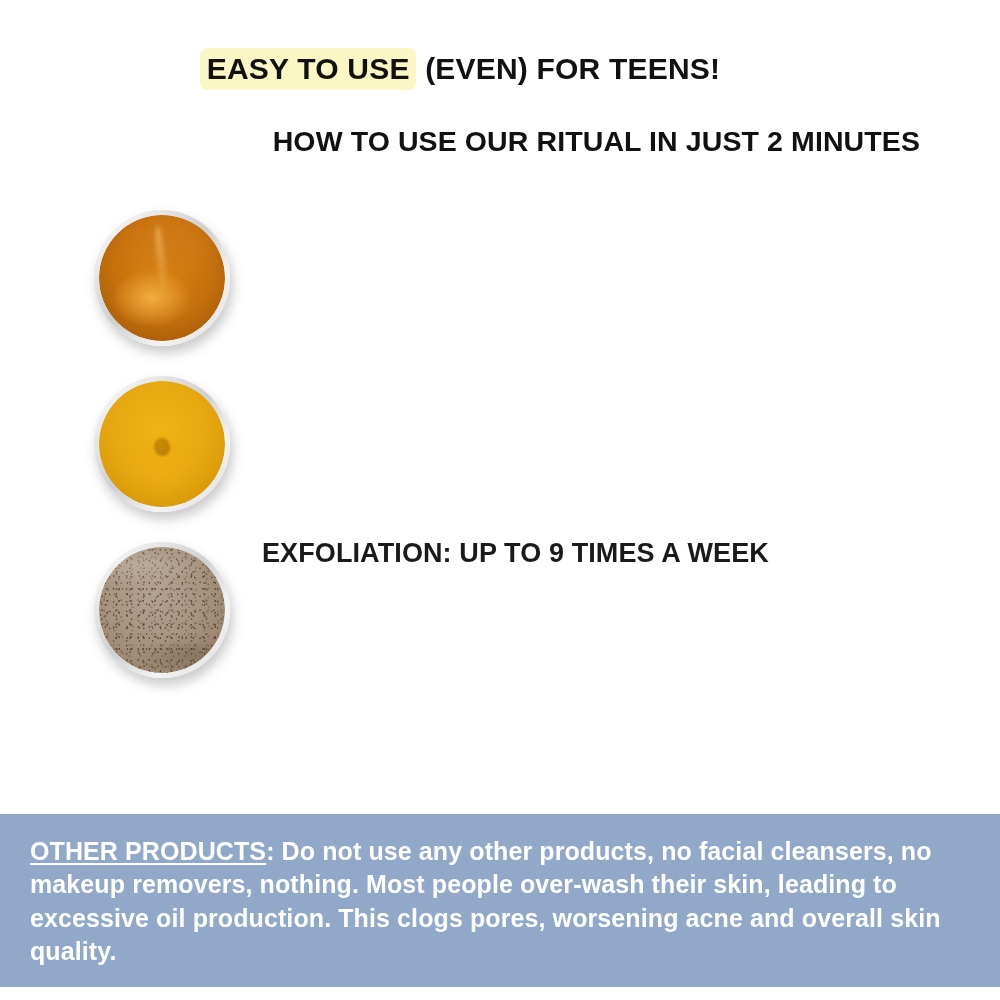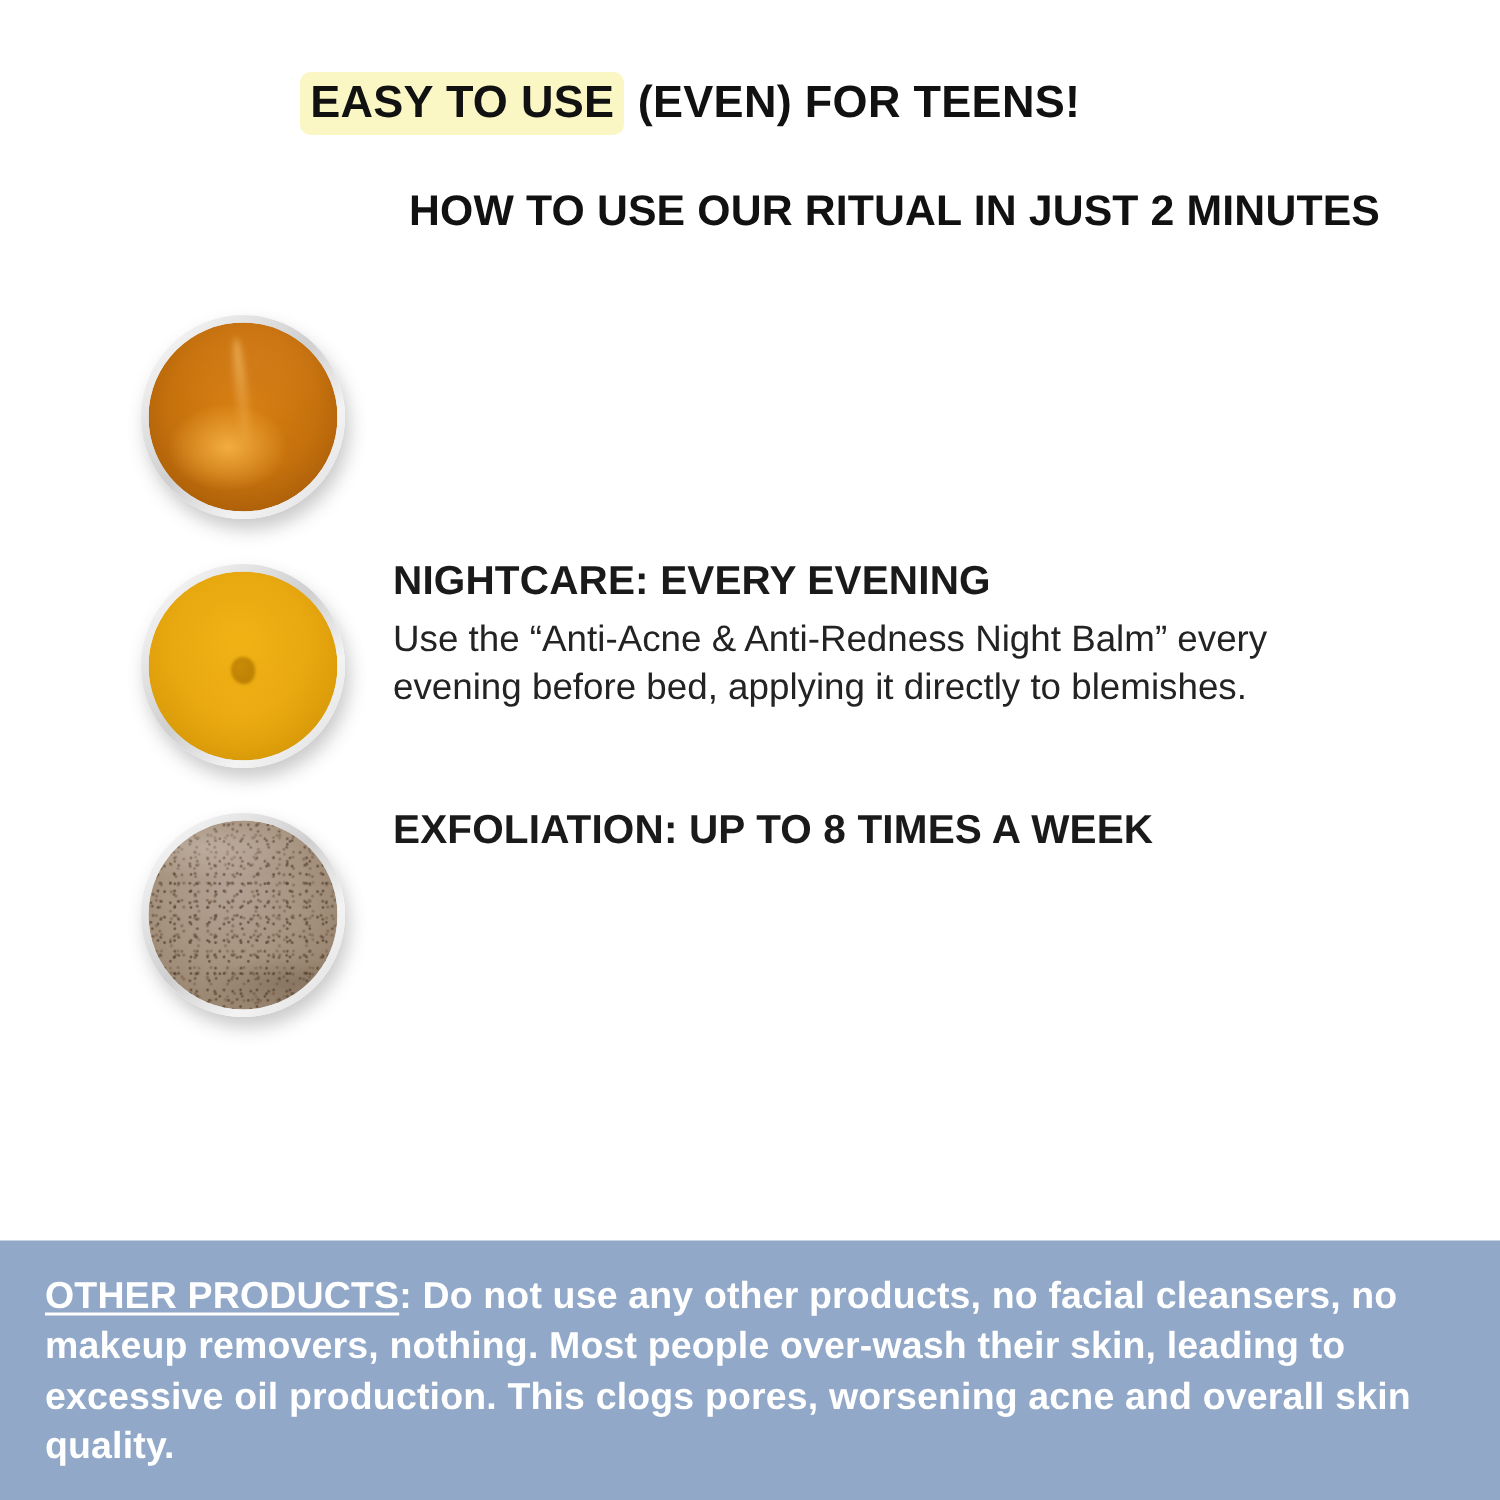--- a/index.html
+++ b/index.html
@@ -204,21 +204,21 @@
 
   
   .footer {
     background: #91A8C8;
     width: 1000px;
     height: 173px;
     box-sizing: border-box;
     padding: 21px 34px 16px 30px;
     position: absolute;
     left: 0;
-    bottom: 0;
+    bottom: 13px;
   }
   .footer-text {
     color: #ffffff;
     font-size: 25px;
     line-height: 1.33;
     font-weight: 600;
     letter-spacing: 0.1px;
     margin: 0;
   }
   .footer-label {
@@ -254,37 +254,33 @@
 
     <div class="step">
       <div class="jar-cell">
         <div class="jar">
           <div class="rim"></div>
           <div class="inner">
             <div class="balm-night"></div>
           </div>
         </div>
       </div>
-      <div class="step-body">
-        <h3 class="step-title">NIGHTCARE: EVERY EVENING</h3>
-        <p class="step-text">Use the “Anti-Acne &amp; Anti-Redness Night Balm” every evening before bed, applying it directly to blemishes.</p>
-      </div>
     </div>
 
     <div class="step">
       <div class="jar-cell">
         <div class="jar">
           <div class="rim"></div>
           <div class="inner">
             <div class="scrub"></div>
           </div>
         </div>
       </div>
       <div class="step-body">
-        <h3 class="step-title">EXFOLIATION: UP TO 8 TIMES A WEEK</h3>
+        <h3 class="step-title">EXFOLIATION: UP TO 9 TIMES A WEEK</h3>
       </div>
     </div>
 
   </div>
 
   <div class="footer">
     <p class="footer-text"><span class="footer-label">OTHER PRODUCTS</span><span>:</span><span> Do not use any other products, no facial cleansers, no makeup removers, nothing. Most people over-wash their skin, leading to excessive oil production. This clogs pores, worsening acne and overall skin quality.</span></p>
   </div>
 
 </div>

